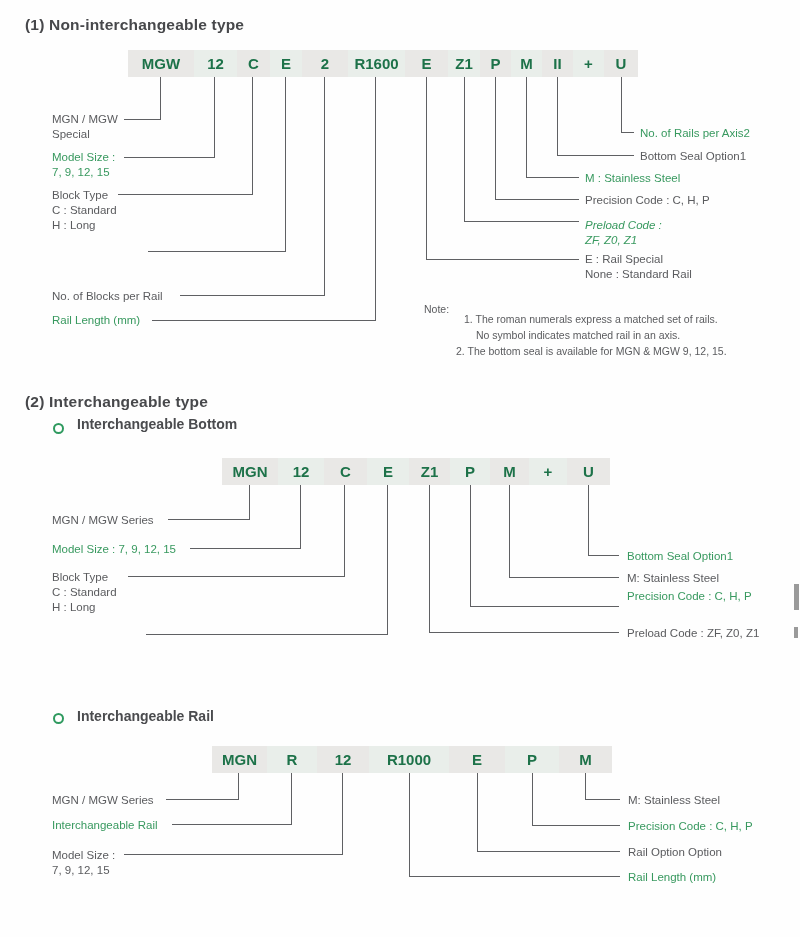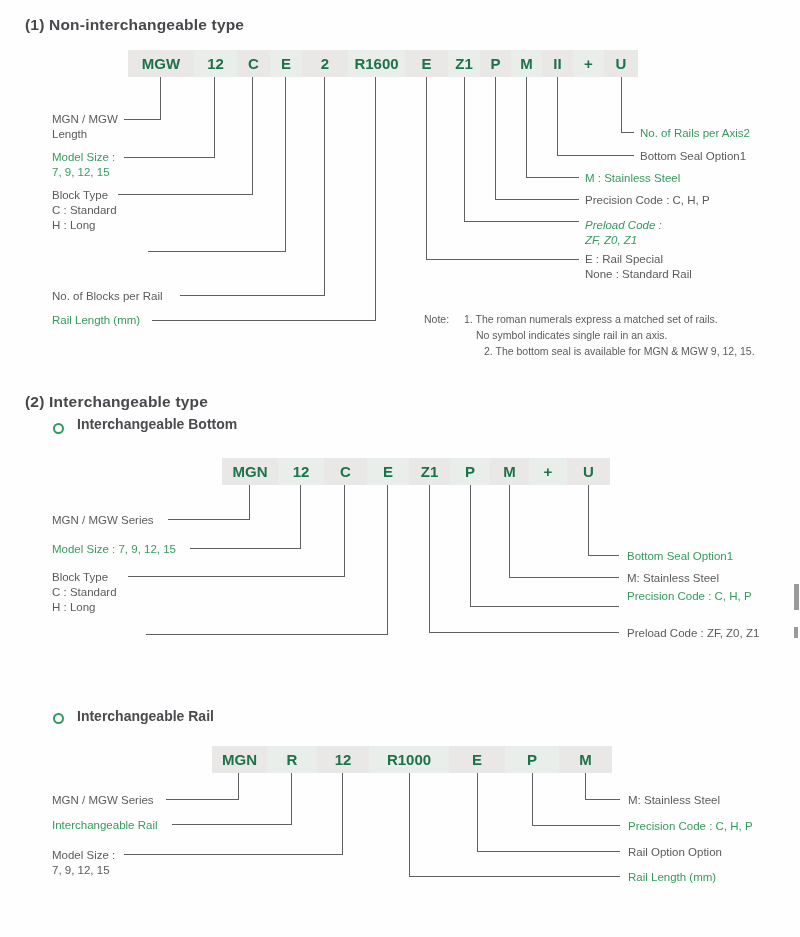--- a/index.html
+++ b/index.html
@@ -46,21 +46,21 @@
   </div>
 
   <div class="el L" style="left:124px;top:77px;width:37px;height:43px;"></div>
   <div class="el L" style="left:124px;top:77px;width:91px;height:81px;"></div>
   <div class="el L" style="left:118px;top:77px;width:135px;height:118px;"></div>
   <div class="el L" style="left:148px;top:77px;width:138px;height:175px;"></div>
   <div class="el L" style="left:180px;top:77px;width:145px;height:219px;"></div>
   <div class="el L" style="left:152px;top:77px;width:224px;height:244px;"></div>
 
   <div class="lbl dk" style="left:52px;top:112px;">MGN / MGW
-Length</div>
+Special</div>
   <div class="lbl gn" style="left:52px;top:150px;">Model Size :
 7, 9, 12, 15</div>
   <div class="lbl dk" style="left:52px;top:188px;">Block Type
 C : Standard
 H : Long</div>
   <div class="lbl dk" style="left:52px;top:289px;">No. of Blocks per Rail</div>
   <div class="lbl gn" style="left:52px;top:313px;">Rail Length (mm)</div>
 
   <div class="el R" style="left:621px;top:77px;width:13px;height:56px;"></div>
   <div class="el R" style="left:557px;top:77px;width:77px;height:79px;"></div>
@@ -71,24 +71,24 @@
 
   <div class="lbl gn" style="left:640px;top:126px;">No. of Rails per Axis2</div>
   <div class="lbl dk" style="left:640px;top:149px;">Bottom Seal Option1</div>
   <div class="lbl gn" style="left:585px;top:171px;">M : Stainless Steel</div>
   <div class="lbl dk" style="left:585px;top:193px;">Precision Code : C, H, P</div>
   <div class="lbl gn" style="left:585px;top:218px;font-style:italic;">Preload Code :
 ZF, Z0, Z1</div>
   <div class="lbl dk" style="left:585px;top:252px;">E : Rail Special
 None : Standard Rail</div>
 
-  <div class="note" style="left:424px;top:311px;">Note:</div>
+  <div class="note" style="left:424px;top:301px;">Note:</div>
   <div class="note" style="left:464px;top:311px;">1. The roman numerals express a matched set of rails.</div>
-  <div class="note" style="left:476px;top:327px;">No symbol indicates single rail in an axis.</div>
-  <div class="note" style="left:484px;top:343px;">2. The bottom seal is available for MGN &amp; MGW 9, 12, 15.</div>
+  <div class="note" style="left:476px;top:327px;">No symbol indicates matched rail in an axis.</div>
+  <div class="note" style="left:456px;top:343px;">2. The bottom seal is available for MGN &amp; MGW 9, 12, 15.</div>
 
   <div class="hd" style="left:25px;top:393px;">(2) Interchangeable type</div>
   <div class="ring" style="left:53px;top:423px;"></div>
   <div class="sub" style="left:77px;top:416px;">Interchangeable Bottom</div>
 
   <div class="bar" style="left:222px;top:458px;">
     <div class="seg a" style="width:56px;">MGN</div>
     <div class="seg b" style="width:46px;">12</div>
     <div class="seg a" style="width:43px;">C</div>
     <div class="seg b" style="width:42px;">E</div>

